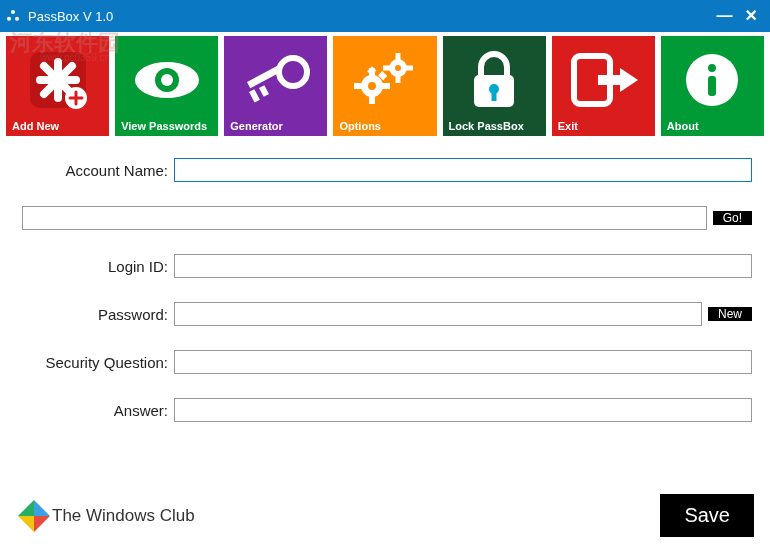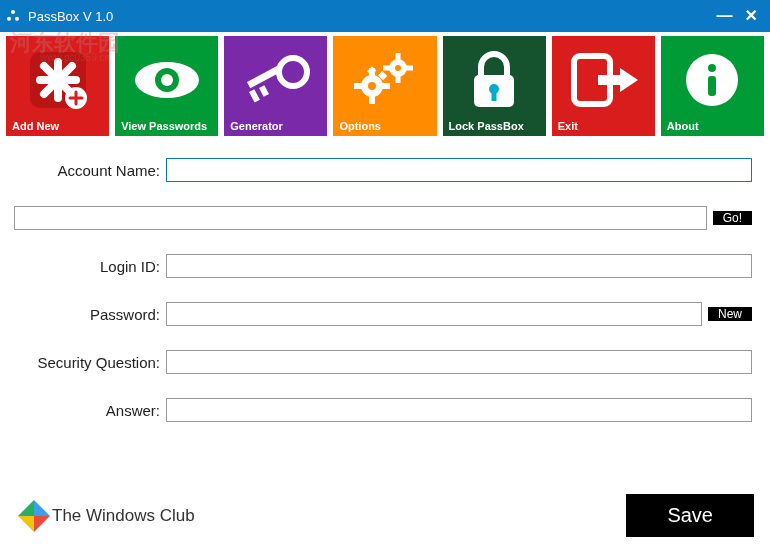--- a/index.html
+++ b/index.html
@@ -12,31 +12,31 @@
     .titlebar-controls span { cursor: pointer; }
     
     .toolbar { display: flex; gap: 6px; padding: 4px 6px; }
     .tile { flex: 1; height: 100px; color: #fff; display: flex; flex-direction: column; justify-content: space-between; align-items: center; padding: 6px 4px 4px; cursor: pointer; }
     .tile-icon { flex: 1; display: flex; align-items: center; justify-content: center; width: 100%; }
     .tile-label { font-size: 11px; align-self: flex-start; padding: 2px 0 0 2px; font-weight: 600; }
     
     .watermark { position: absolute; top: 28px; left: 10px; color: rgba(200,120,120,0.35); font-size: 22px; font-weight: bold; pointer-events: none; font-family: "Microsoft YaHei", sans-serif; }
     .watermark-sub { position: absolute; top: 52px; left: 40px; color: rgba(200,120,120,0.25); font-size: 10px; pointer-events: none; }
     
-    .form { padding: 18px 18px 0 14px; }
+    .form { padding: 18px 18px 0 22px; }
     .form-row { display: flex; align-items: center; margin-bottom: 24px; }
     .form-label { width: 152px; text-align: right; padding-right: 6px; font-size: 15px; color: #222; }
     .form-input { flex: 1; height: 24px; border: 1px solid #999; padding: 0 4px; font-size: 13px; outline: none; }
     .form-input.focused { border: 1px solid #0a78c2; }
     .side-btn { margin-left: 6px; background: #000; color: #fff; border: none; height: 14px; padding: 0 10px; font-size: 12px; cursor: pointer; }
     
     .footer { position: absolute; bottom: 12px; left: 16px; right: 16px; display: flex; align-items: center; justify-content: space-between; }
     .brand { display: flex; align-items: center; gap: 0; font-size: 17px; color: #333; }
     .brand-logo { width: 36px; height: 36px; }
-    .save-btn { background: #000; color: #fff; border: none; padding: 10px 41px; font-size: 20px; cursor: pointer; }
+    .save-btn { background: #000; color: #fff; border: none; padding: 10px 24px; font-size: 20px; cursor: pointer; }
   </style>
 </head>
 <body>
 
 <div class="titlebar">
   <span class="titlebar-icon">
     <svg viewBox="0 0 24 24" width="16" height="16">
         <g fill="#fff">
           <circle cx="12" cy="6" r="3"></circle>
           <circle cx="6" cy="16" r="3"></circle>

